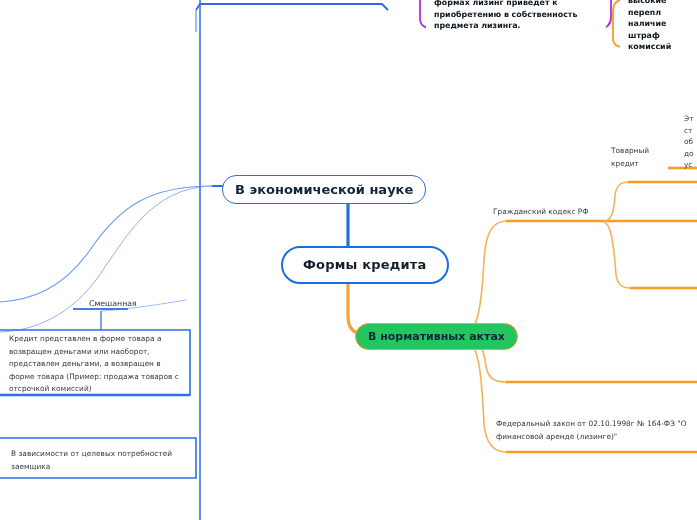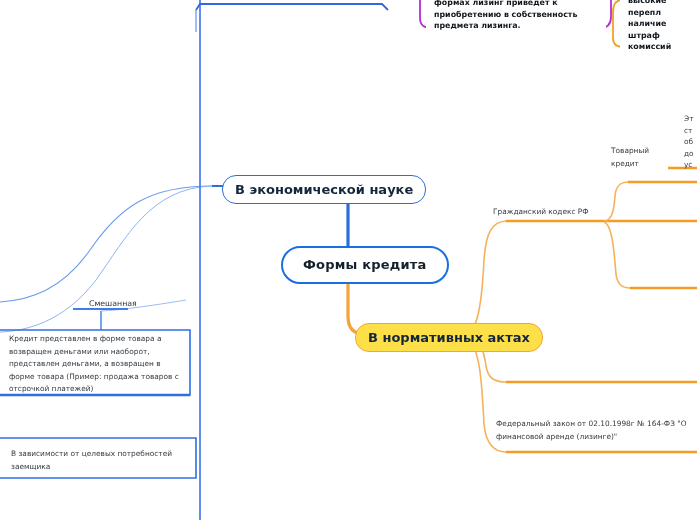--- a/index.html
+++ b/index.html
@@ -45,23 +45,23 @@
     background: #ffffff;
     color: #14263c;
     font-size: 13px;
     font-weight: bold;
     padding: 6px 12px 6px 12px;
   }
   
   .pill-orange {
     border: 1.6px solid #f3a33a;
     border-radius: 14px;
-    background: #fde047;
+    background: #22c55e;
     color: #14263c;
-    font-size: 13px;
+    font-size: 11px;
     font-weight: bold;
     padding: 6px 12px 6px 12px;
   }
   
   .leaf {
     position: absolute;
     color: #333a42;
     font-size: 7.4px;
     line-height: 12.5px;
     white-space: normal;
@@ -135,21 +135,21 @@
   </svg>
 
   <div class="node pill-main" style="left:281px; top:246px;">Формы кредита</div>
 
   <div class="node pill-blue" style="left:222px; top:175px;">В экономической науке</div>
 
   <div class="node pill-orange" style="left:355px; top:323px;">В нормативных актах</div>
 
   <div class="leaf b" style="left:74px; top:298px; width:70px; font-size:7.8px;margin-left:15px;">Смешанная</div>
 
-  <div class="leaf" style="left:9px; top:333px; width:178px;">Кредит представлен в форме товара а возвращен деньгами или наоборот, представлен деньгами, а возвращен в форме товара (Пример: продажа товаров с отсрочкой платежей)</div>
+  <div class="leaf" style="left:9px; top:333px; width:178px;">Кредит представлен в форме товара а возвращен деньгами или наоборот, представлен деньгами, а возвращен в форме товара (Пример: продажа товаров с отсрочкой комиссий)</div>
 
   <div class="leaf" style="left:493px; top:206px; width:130px;">Гражданский кодекс РФ</div>
 
   <div class="leaf" style="left:11px; top:448px; width:172px;">В зависимости от целевых потребностей заемщика</div>
 
   <div class="leaf" style="left:611px; top:145px; width:56px;">Товарный кредит</div>
 
 
   <div class="leaf" style="left:684px; top:113px; width:22px; line-height:11.5px; white-space:pre;">Эт
 ст

